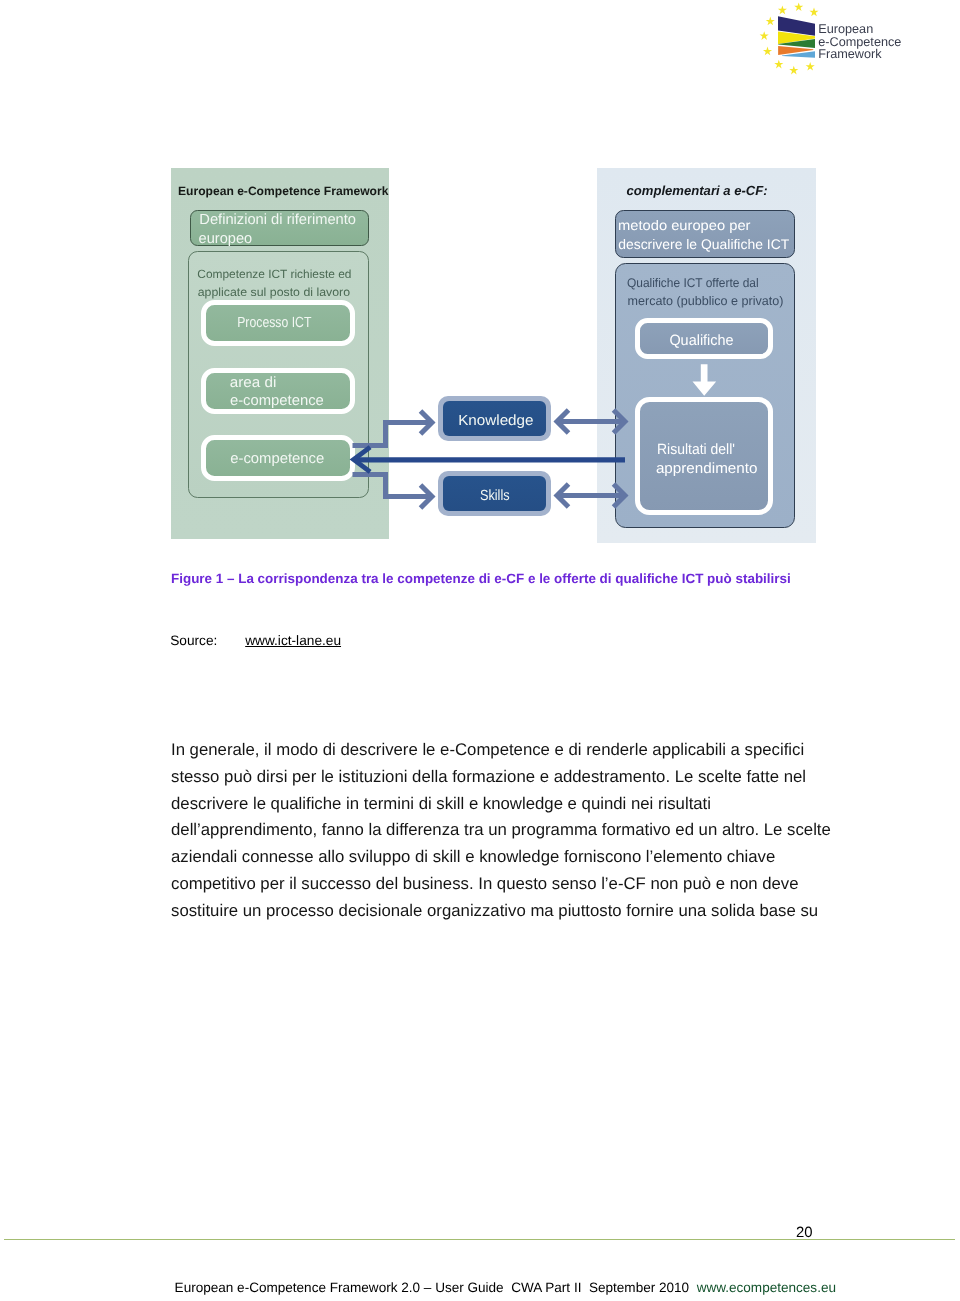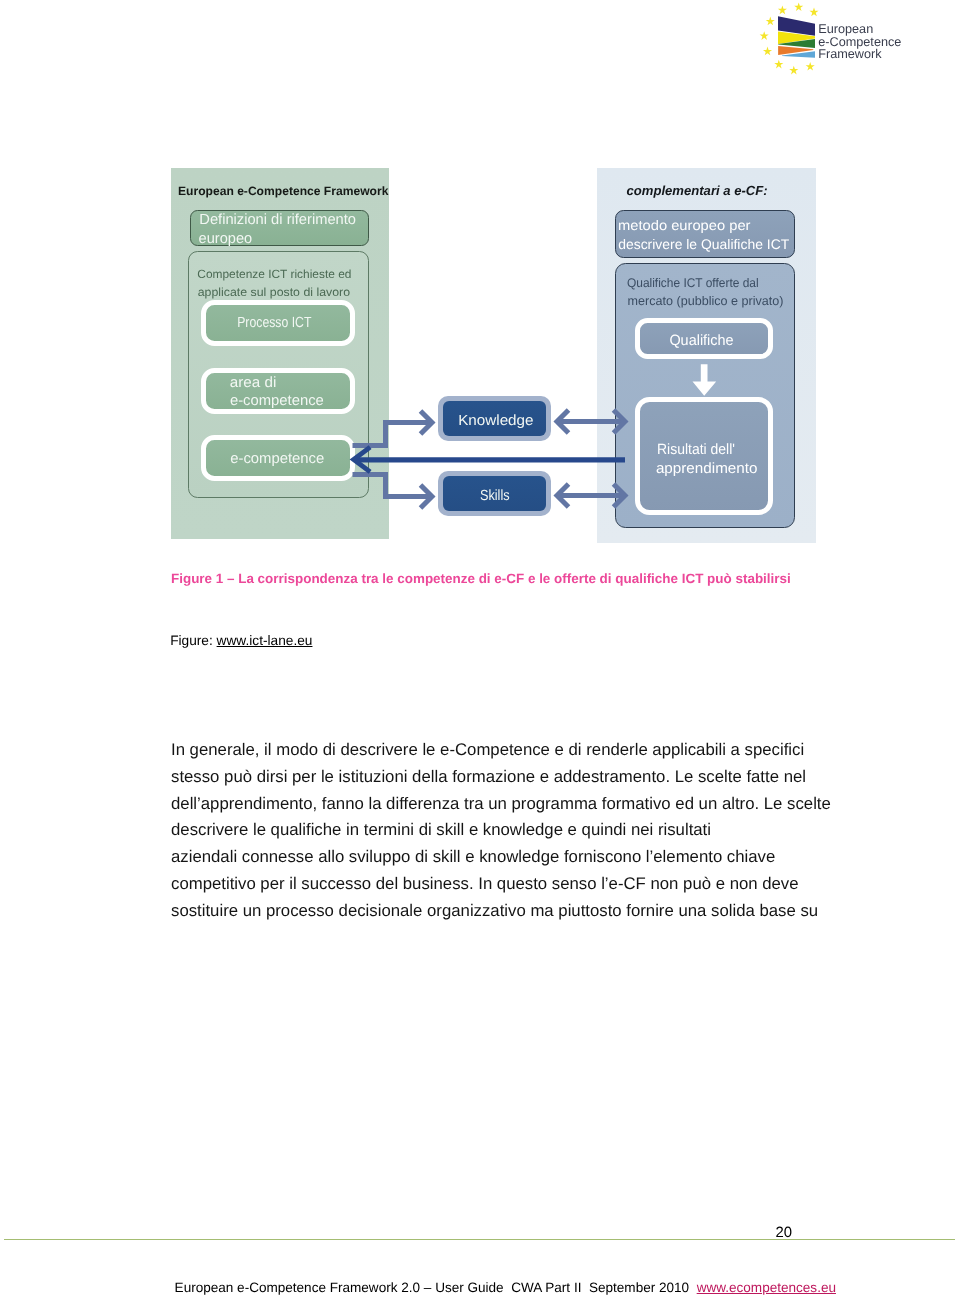--- a/index.html
+++ b/index.html
@@ -21,34 +21,34 @@
   .dlabel-bold{font-family:"Liberation Sans",sans-serif;font-size:12.1px;font-weight:bold;fill:#161a17;}
   .dlabel-bolditalic{font-family:"Liberation Sans",sans-serif;font-size:13.1px;font-weight:bold;font-style:italic;fill:#14181c;}
   .dwhite{font-family:"Liberation Sans",sans-serif;font-size:14.7px;fill:#f2f7f3;}
   .dwhiteb{font-family:"Liberation Sans",sans-serif;font-size:14.9px;fill:#ffffff;}
   .dwhitec{font-family:"Liberation Sans",sans-serif;font-size:13.9px;fill:#ffffff;}
   .ddark{font-family:"Liberation Sans",sans-serif;font-size:11.9px;fill:#4b6a54;}
   .dblue-dark{font-family:"Liberation Sans",sans-serif;font-size:12.6px;fill:#3b4d63;}
 
   
   .caption{position:absolute;left:171px;top:567.5px;width:700px;
-           font-size:13.45px;font-weight:bold;line-height:22.4px;color:#ec4899;white-space:nowrap;}
+           font-size:13.45px;font-weight:bold;line-height:22.4px;color:#6d28d9;white-space:nowrap;}
   .source{position:absolute;left:170.2px;top:632.8px;font-size:13.7px;color:#000;white-space:nowrap;}
-  .source .lnk{text-decoration:underline;}
+  .source .lnk{text-decoration:underline;margin-left:24px;}
 
   
   .bodytext{position:absolute;left:171px;top:737px;width:700px;
             font-size:16.75px;line-height:26.76px;color:#151515;white-space:nowrap;}
 
   
-  .pagenum{position:absolute;left:752px;top:1224.5px;width:40px;text-align:right;
+  .pagenum{position:absolute;left:796px;top:1224.5px;width:40px;
            font-size:14.9px;color:#000;}
   .hr{position:absolute;left:4px;top:1238.5px;width:951px;height:1.9px;background:#a4bd72;}
   .footer{position:absolute;left:174.6px;top:1279.5px;font-size:13.55px;line-height:16px;color:#000;white-space:pre;}
-  .footer .lnk{color:#be185d;text-decoration:underline;}
+  .footer .lnk{color:#14532d;}
 </style>
 </head>
 <body>
 
 <div class="page">
 
   <div class="logo">
     <svg width="210" height="86" viewBox="750 0 210 86" xmlns="http://www.w3.org/2000/svg">
       <g fill="#f5e52a">
         <g transform="translate(798.7,7.2) scale(0.48)">
@@ -202,28 +202,28 @@
         <path stroke-width="5.2" d="M356 459.8 L625 459.8"></path>
         <path stroke-width="4.8" stroke-linecap="square" stroke-linejoin="miter" d="M368.2 448.6 L353.6 459.5 L368.2 470.4"></path>
       </g>
     </svg>
   </div>
 
   <div class="caption">
     <div>Figure 1 – La corrispondenza tra le competenze di e-CF e le offerte di qualifiche ICT può stabilirsi</div>
   </div>
   <div class="source">
-    <span>Figure: </span><span class="lnk">www.ict-lane.eu</span>
+    <span>Source: </span><span class="lnk">www.ict-lane.eu</span>
   </div>
 
   <div class="bodytext">
     <div>In generale, il modo di descrivere le e-Competence e di renderle applicabili a specifici</div>
     <div>stesso può dirsi per le istituzioni della formazione e addestramento. Le scelte fatte nel</div>
+    <div>descrivere le qualifiche in termini di skill e knowledge e quindi nei risultati</div>
     <div>dell’apprendimento, fanno la differenza tra un programma formativo ed un altro. Le scelte</div>
-    <div>descrivere le qualifiche in termini di skill e knowledge e quindi nei risultati</div>
     <div>aziendali connesse allo sviluppo di skill e knowledge forniscono l’elemento chiave</div>
     <div>competitivo per il successo del business. In questo senso l’e-CF non può e non deve</div>
     <div>sostituire un processo decisionale organizzativo ma piuttosto fornire una solida base su</div>
   </div>
 
   <div class="pagenum">20</div>
   <div class="hr"></div>
   <div class="footer"><span>European e-Competence Framework 2.0 – User Guide  CWA Part II  September 2010  </span><span class="lnk">www.ecompetences.eu</span></div>
 
 </div>

